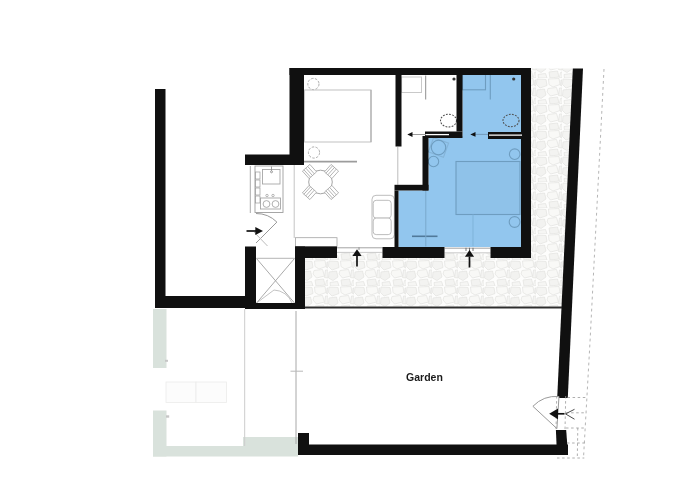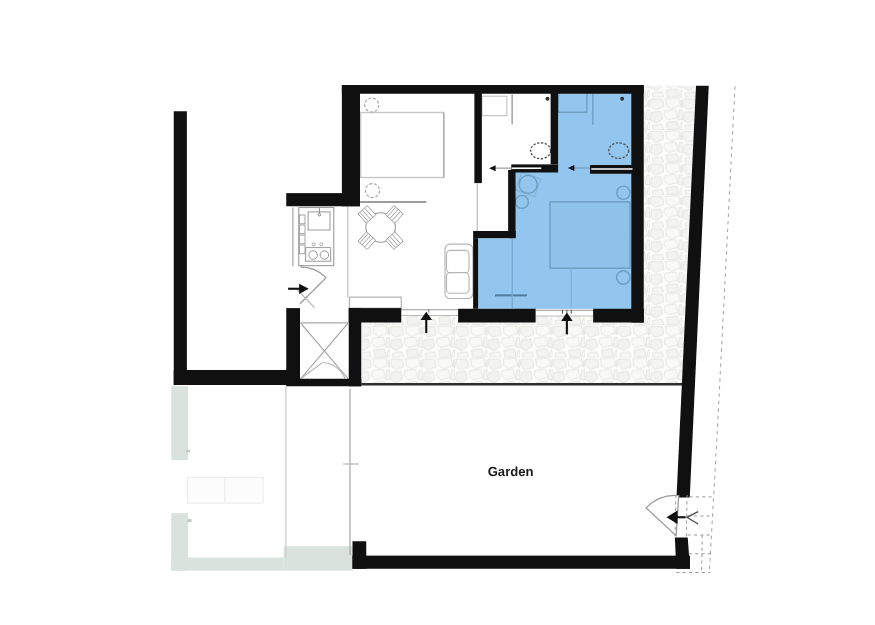--- a/index.html
+++ b/index.html
@@ -1,16 +1,16 @@
 <!DOCTYPE html>
 <html><head>
 <meta charset="utf-8">
 <style>
   html,body{margin:0;padding:0;background:#ffffff;}
-  #page{width:568px;height:500px;position:relative;font-family:"Liberation Sans",sans-serif;}
+  #page{width:568px;height:500px;position:relative;font-family:"Liberation Sans",sans-serif;padding-left:16px;}
 </style>
 </head>
 <body>
 <div id="page">
 <svg width="700" height="500" viewBox="0 0 700 500" xmlns="http://www.w3.org/2000/svg">
 <defs>
   <pattern id="stones" width="26" height="26" patternUnits="userSpaceOnUse">
     <rect width="26" height="26" fill="#fdfdfc"></rect>
     <g stroke="#e2e2df" stroke-width="0.7" stroke-linejoin="round">
       <path d="M1,1 L10,1.5 L11,7.5 L4,10 L0.5,6.5 Z" fill="#f4f4f2"></path>

